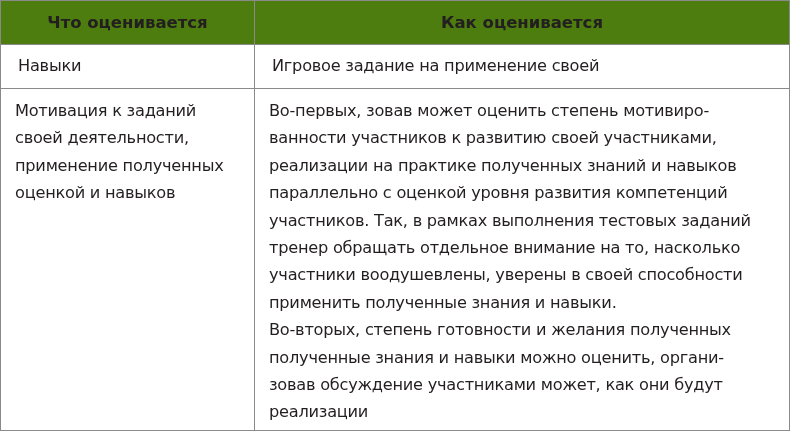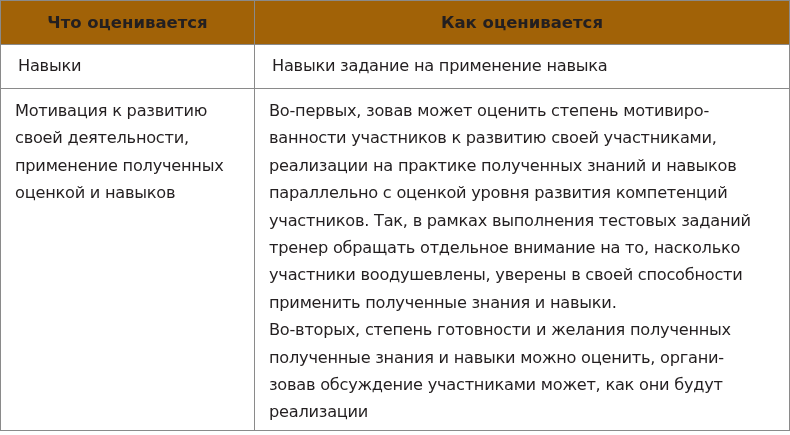--- a/index.html
+++ b/index.html
@@ -1,21 +1,21 @@
 <!DOCTYPE html>
 <html><head>
 <meta charset="utf-8">
 <style>
   html, body { margin: 0; padding: 0; background: #ffffff; }
   body { width: 790px; height: 435px; overflow: hidden; font-family: "DejaVu Sans", sans-serif; color: #231f20; }
   table { border-collapse: collapse; width: 789px; table-layout: fixed; margin: 0; position: absolute; left: 0; top: 0; }
   td, th { border: 1.5px solid #8a8a8a; vertical-align: top; text-align: left; }
   col.c1 { width: 254px; }
   col.c2 { width: 535px; }
-  th { background: #a16207; font-weight: bold; font-size: 16.5px; height: 43px; padding: 0; text-align: center; vertical-align: middle; }
+  th { background: #4d7c0f; font-weight: bold; font-size: 16.5px; height: 43px; padding: 0; text-align: center; vertical-align: middle; }
   td { font-size: 16.2px; line-height: 27.4px; padding: 8px 10px 4px 14px; letter-spacing: -0.25px; }
   tr.r1 td { height: 30px; padding-top: 7px; padding-bottom: 6px; padding-left: 17px; }
   .line { display: block; white-space: nowrap; }
 </style>
 </head>
 <body>
 
 <table>
   <colgroup>
       <col class="c1">
@@ -26,26 +26,26 @@
       <th>Что оценивается</th>
       <th>Как оценивается</th>
     </tr>
   </thead>
   <tbody>
     <tr class="r1">
       <td>
         <span class="line">Навыки</span>
       </td>
       <td>
-        <span class="line">Навыки задание на применение навыка</span>
+        <span class="line">Игровое задание на применение своей</span>
       </td>
     </tr>
     <tr class="r2">
       <td>
-        <span class="line">Мотивация к развитию</span>
+        <span class="line">Мотивация к заданий</span>
         <span class="line">своей деятельности,</span>
         <span class="line">применение полученных</span>
         <span class="line">оценкой и навыков</span>
       </td>
       <td>
         <span class="line">Во-первых, зовав может оценить степень мотивиро-</span>
         <span class="line">ванности участников к развитию своей участниками,</span>
         <span class="line">реализации на практике полученных знаний и навыков</span>
         <span class="line">параллельно с оценкой уровня развития компетенций</span>
         <span class="line">участников. Так, в рамках выполнения тестовых заданий</span>

